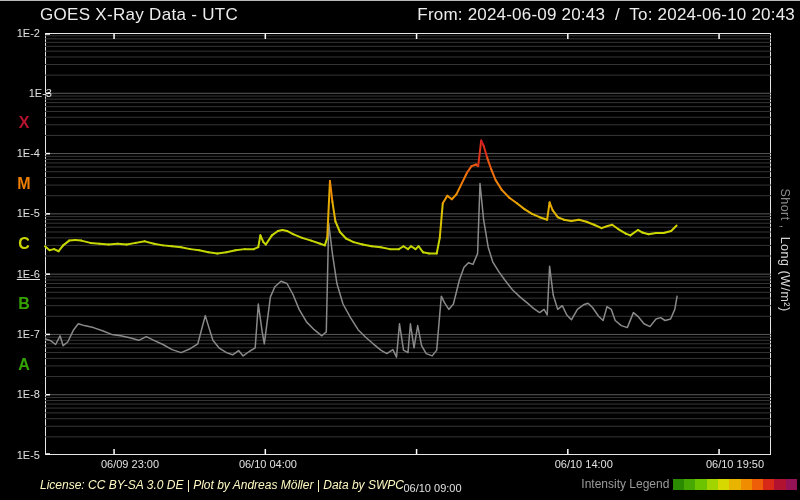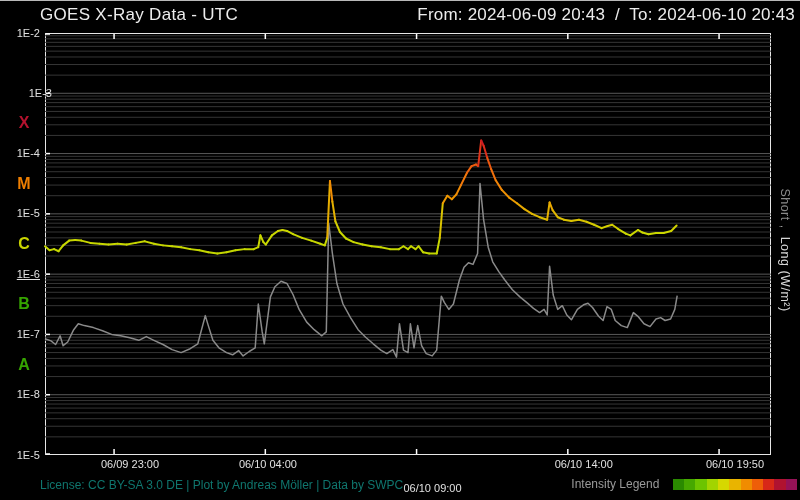--- a/index.html
+++ b/index.html
@@ -6,23 +6,23 @@
   #stage{position:relative;width:800px;height:500px;background:#000;overflow:hidden;
          font-family:"Liberation Sans",sans-serif;}
   #top-rule{position:absolute;left:0;top:0;width:800px;height:1px;background:#b9b9b9;}
   .title{position:absolute;left:40px;top:5px;font-size:17px;color:#ececec;letter-spacing:.3px;white-space:pre;}
   .range{position:absolute;right:5px;top:5px;font-size:17px;color:#ececec;letter-spacing:.2px;white-space:pre;}
   #plot{position:absolute;left:45px;top:33px;width:726px;height:422px;border:1px solid #e6e6e6;box-sizing:border-box;background:#000;}
   svg{position:absolute;left:0;top:0;}
   .ylab{position:absolute;width:40px;text-align:right;font-size:11px;color:#e0e0e0;line-height:13px;}
   .flcls{position:absolute;left:8px;width:32px;text-align:center;font-size:16px;font-weight:bold;line-height:16px;}
   .xlab{position:absolute;width:90px;text-align:right;font-size:11px;color:#e0e0e0;line-height:13px;}
-  .license{position:absolute;left:40px;top:478px;font-size:12px;color:#0f766e;white-space:pre;}
+  .license{position:absolute;left:40px;top:478px;font-size:12px;color:#fef9c3;white-space:pre;font-style:italic;}
   .legendbox{position:absolute;right:3px;top:477px;display:flex;align-items:center;}
-  .legendlabel{font-size:12px;color:#9a9a9a;margin-right:10px;white-space:pre;}
+  .legendlabel{font-size:12px;color:#9a9a9a;margin-right:0;white-space:pre;}
   .swatch{width:11.3px;height:11px;}
   .vlabel{position:absolute;left:785px;top:250px;transform:translate(-50%,-50%) rotate(90deg);
           white-space:pre;font-size:12.5px;letter-spacing:.5px;}
   .vshort{color:#8a8a8a;} .vsep{color:#9a9a9a;} .vlong{color:#d6d6d6;}
 </style>
 </head>
 <body>
 
 <div id="stage">
   <div id="top-rule"></div>

